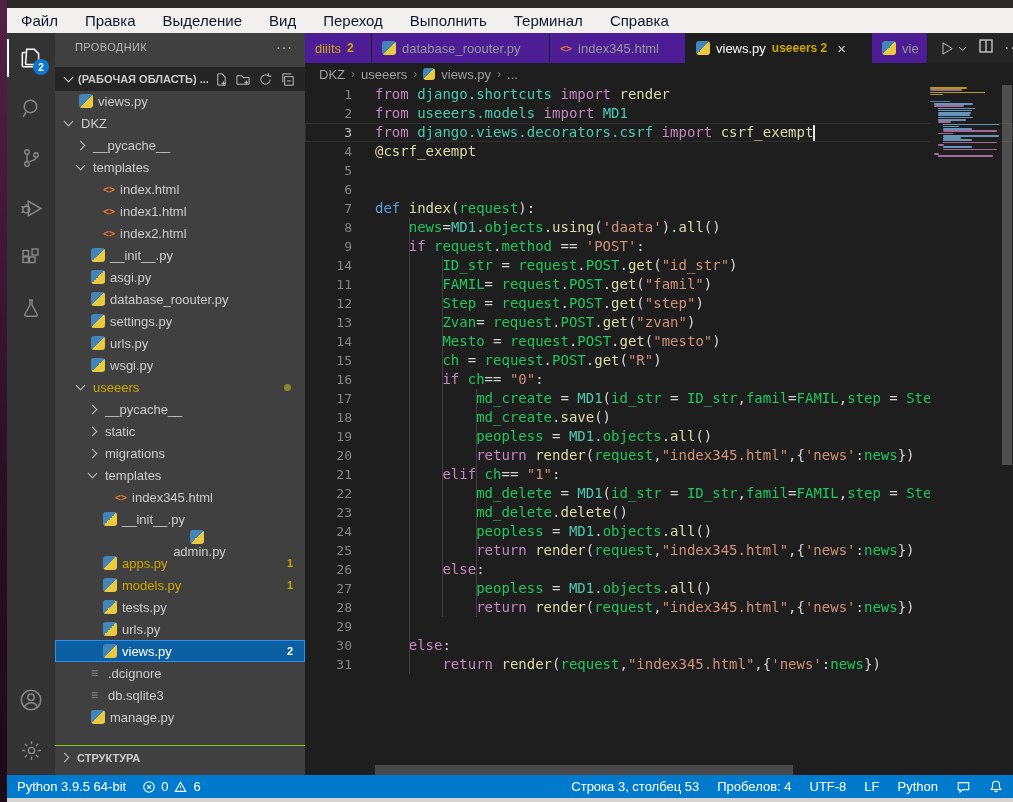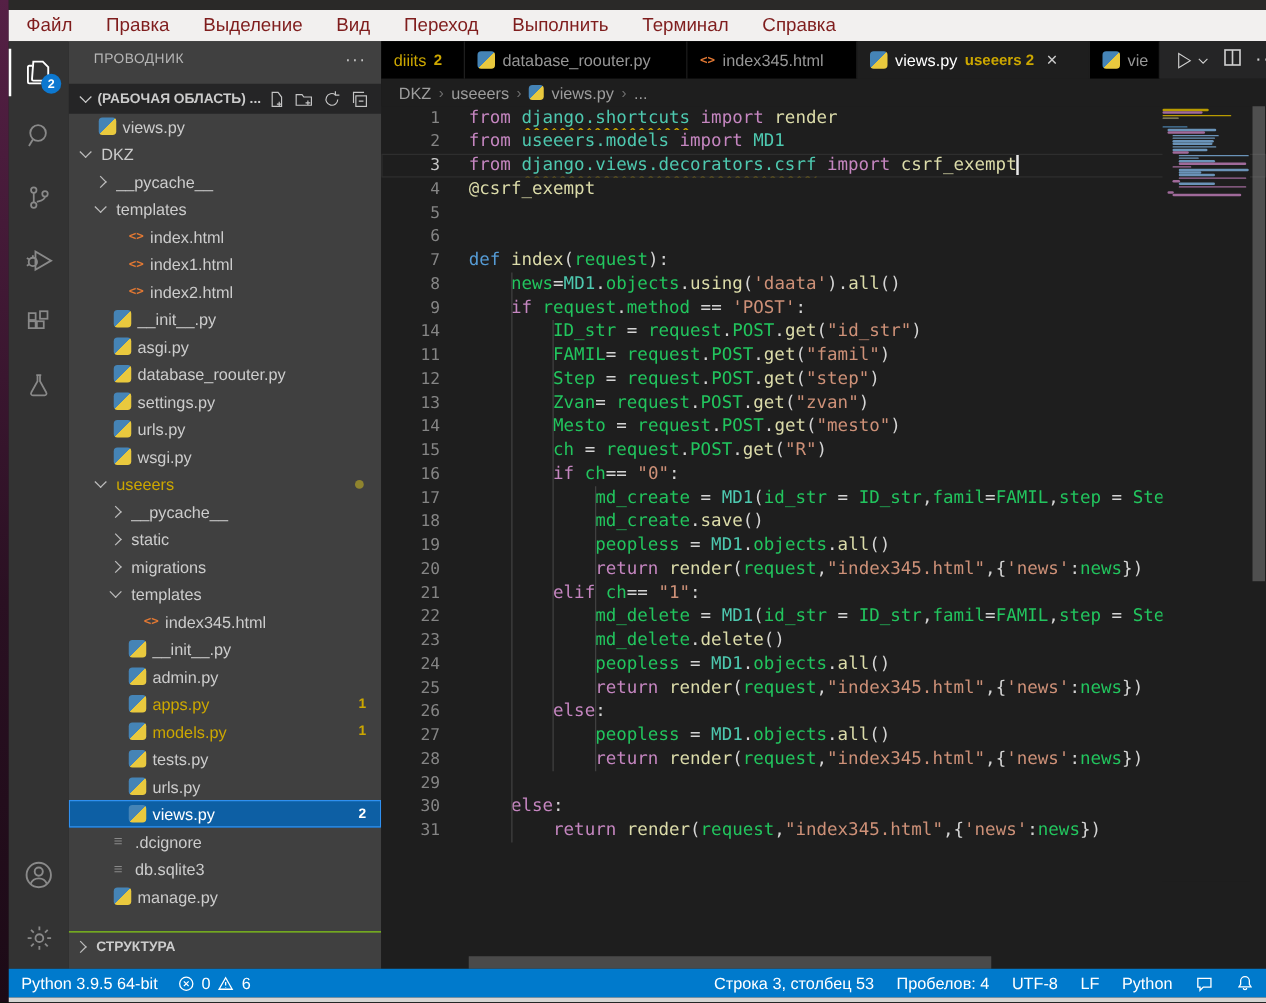--- a/index.html
+++ b/index.html
@@ -8,21 +8,21 @@
   #window { position:relative; width:1013px; height:802px; background:#1e1e1e; overflow:hidden; }
 
   
   #desktop-edge { position:absolute; left:0; top:0; width:7px; height:802px;
     background:linear-gradient(#552045,#2a1022 60%,#1c0a16); }
   #top-strip { position:absolute; left:7px; top:0; width:1006px; height:8px; background:#2a2928; }
 
   
   #menu-bar { position:absolute; left:7px; top:8px; width:1006px; height:25px; background:#f2f0ef;
     display:flex; align-items:center; padding-left:14px; gap:27px; }
-  .menu-item { font-size:15px; color:#7f1d1d; }
+  .menu-item { font-size:15px; color:#0f172a; }
 
   
   #activity-bar { position:absolute; left:7px; top:33px; width:48px; height:742px; background:#333333;
     display:flex; flex-direction:column; align-items:center; }
   .act-icon { width:48px; height:50px; display:flex; align-items:center; justify-content:center; position:relative; }
   .act-icon svg { stroke:#898989; fill:none; stroke-width:1.4; }
   .act-icon.active svg { stroke:#ffffff; }
   .act-icon.active::before { content:""; position:absolute; left:0; top:6px; bottom:6px; width:2px; background:#ffffff; }
   .act-badge { position:absolute; right:6px; bottom:8px; min-width:16px; height:16px; border-radius:9px;
     background:#0d78d0; color:#fff; font-size:10px; display:flex; align-items:center; justify-content:center; font-weight:bold; }
@@ -53,21 +53,21 @@
   .tree-row.warn { color:#cca700; }
   .mod-dot { position:absolute; right:14px; width:7px; height:7px; border-radius:50%; background:#8f842e; }
 
   #outline-section { position:absolute; bottom:6px; left:0; right:0; height:24px; border-top:1px solid #84cc16;
     display:flex; align-items:center; padding-left:6px; }
   #outline-label { font-size:11px; font-weight:bold; color:#cccccc; margin-left:5px; }
 
   
   #editor { position:absolute; left:305px; top:33px; width:708px; height:742px; background:#1e1e1e; }
   #tab-bar { position:absolute; top:0; left:0; right:0; height:30px; background:#252526; display:flex; }
-  .tab { height:30px; display:flex; align-items:center; padding:0 10px; gap:6px; background:#000000;
+  .tab { height:30px; display:flex; align-items:center; padding:0 10px; gap:6px; background:#4c1d95;
     border-right:1px solid #1e1e1e; font-size:13px; color:#969696; white-space:nowrap; overflow:hidden; flex:none; }
   .tab.active { background:#1e1e1e; color:#ffffff; }
   .tab .desc { font-size:11px; }
   .tab .warn2 { color:#cca700; font-weight:bold; font-size:12px; }
   .tab .close { color:#cccccc; font-size:15px; margin-left:4px; }
   .tab .unsaved { width:8px; height:8px; border-radius:50%; background:#9b9b9b; margin-left:4px; }
   #editor-actions { margin-left:auto; display:flex; align-items:center; gap:10px; padding:0 10px; color:#cfcfcf; flex:none; }
   #editor-actions svg { stroke:#cfcfcf; fill:none; stroke-width:1.3; }
 
   #breadcrumb { position:absolute; top:30px; left:0; right:0; height:22px; display:flex; align-items:center;
@@ -296,21 +296,21 @@
         <div class="tree-row" style="padding-left: 46px;">
           <span style="width: 14px; flex: 0 0 auto;"></span>
           <span class="html-ic">&lt;&gt;</span>
           <span class="label">index345.html</span>
         </div>
         <div class="tree-row" style="padding-left: 34px;">
           <span style="width: 14px; flex: 0 0 auto;"></span>
           <span class="py-ic"></span>
           <span class="label">__init__.py</span>
         </div>
-        <div class="tree-row" style="padding-left: 34px;">
+        <div class="tree-row" style="padding-left: 34px; flex-direction: column;">
           <span style="width: 14px; flex: 0 0 auto;"></span>
           <span class="py-ic"></span>
           <span class="label">admin.py</span>
         </div>
         <div class="tree-row warn" style="padding-left: 34px;">
           <span style="width: 14px; flex: 0 0 auto;"></span>
           <span class="py-ic"></span>
           <span class="label">apps.py</span>
           <span class="row-badge" style="color: rgb(204, 167, 0);">1</span>
         </div>

